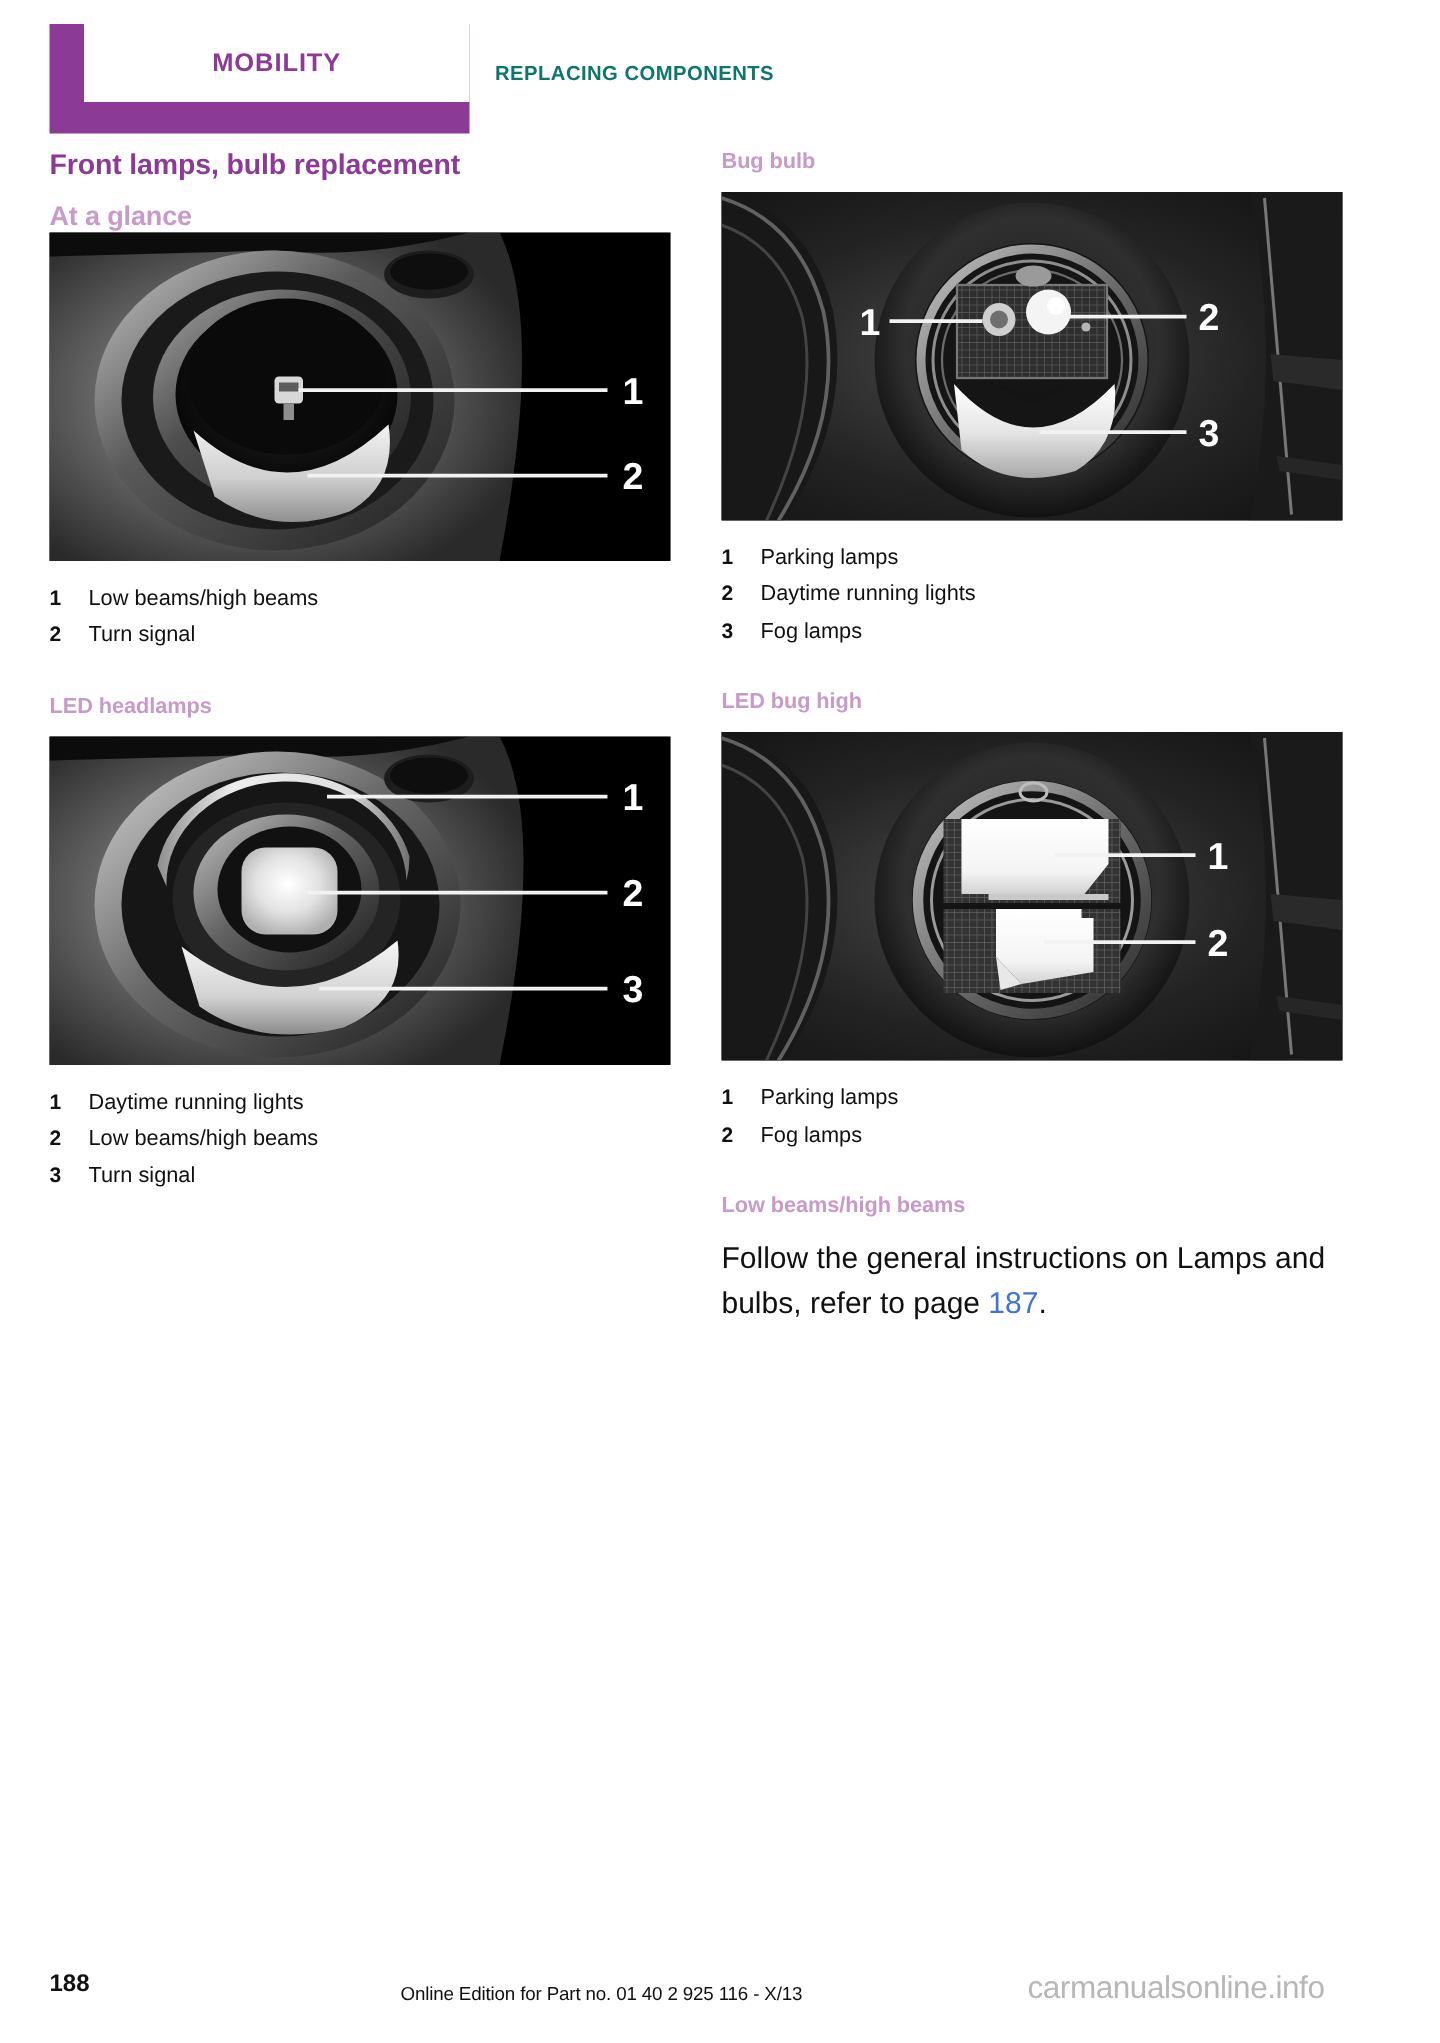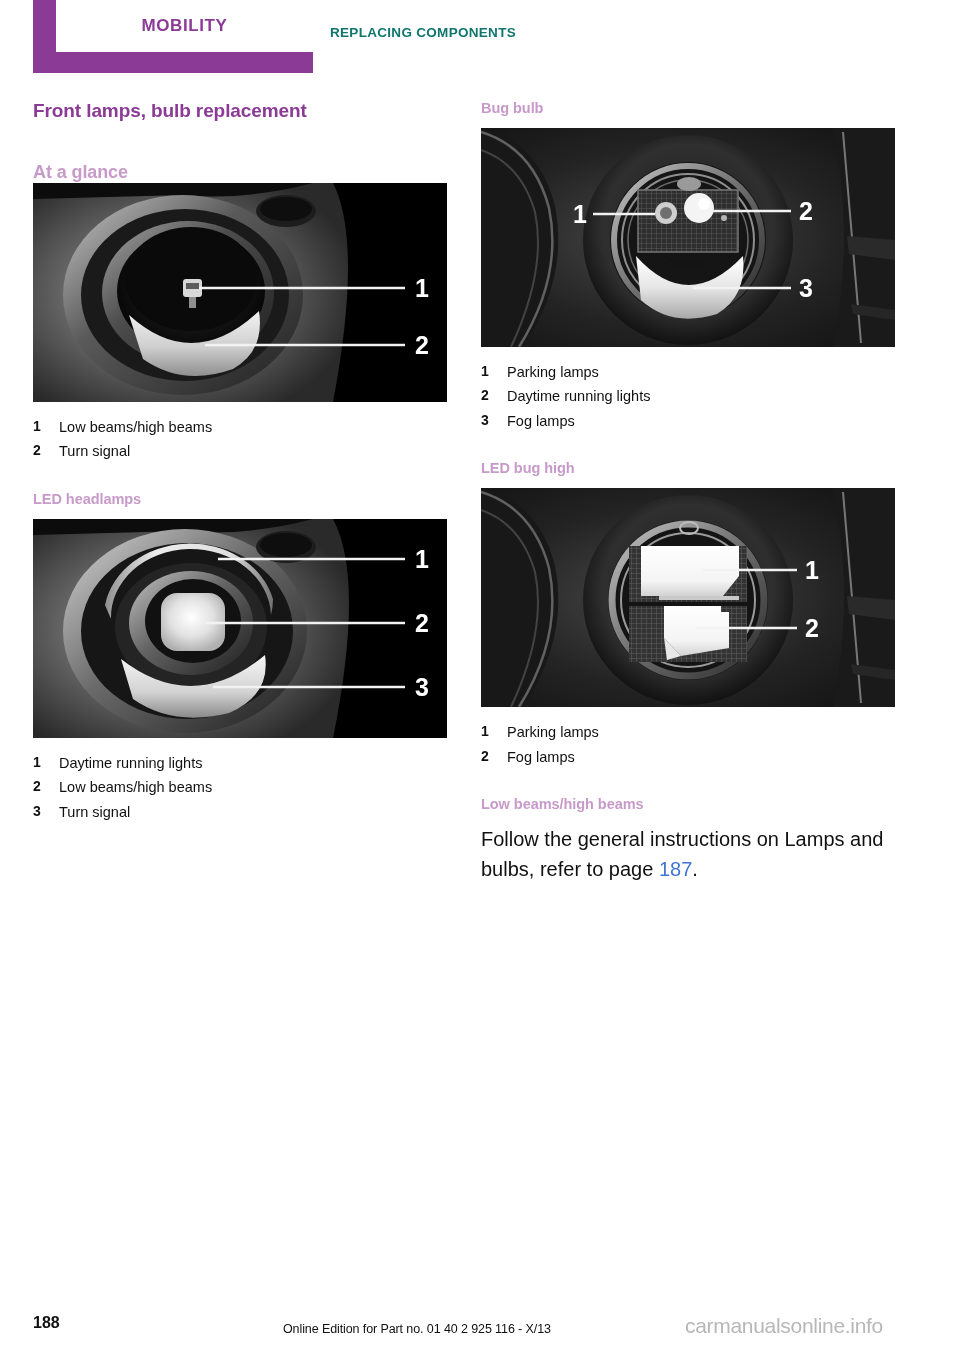--- a/index.html
+++ b/index.html
@@ -6,21 +6,21 @@
   html,body { width:960px; height:1362px; }
   body {
     background:#ffffff;
     font-family:"Liberation Sans", sans-serif;
     color:#1a1a1a;
     position:relative;
     overflow:hidden;
   }
 
   
-  .header { position:absolute; left:0; top:0; width:780px; height:100px;text-decoration:underline; }
+  .header { position:absolute; left:0; top:16px; width:780px; height:100px;text-decoration:underline; }
   .tab-block {
     position:absolute; left:33px; top:0;
     width:280px; height:73px;
     background:#8b3a96;
   }
   .tab-inner {
     position:absolute; left:23px; top:0;
     width:257px; height:52px;
     background:#ffffff;
     display:flex; align-items:center; justify-content:center;
@@ -40,21 +40,21 @@
   
   .page { position:absolute; left:0; top:100px; width:960px; }
   .col { position:absolute; top:0; width:414px; }
   .col-left  { left:33px; }
   .col-right { left:481px; }
 
   h1.title {
     color:#8b3a96;
     font-size:19px;
     font-weight:bold;
-    margin-bottom:40px;
+    margin-bottom:12px;
     letter-spacing:-.1px;
   }
   h2.sub {
     color:#c79ac9;
     font-size:18px;
     font-weight:bold;
     letter-spacing:-.1px;
   }
   h3.sub3 {
     color:#c79ac9;
@@ -85,21 +85,21 @@
   .pageref { color:#3f74d6; }
 
   
   .footer { position:absolute; left:0; top:1300px; width:796px; height:62px; }
   .folio {
     position:absolute; left:33px; top:14px;
     font-size:16px; font-weight:bold; color:#111;
   }
   .edition {
     position:absolute; left:267px; top:22px;
-    font-size:12.5px; color:#111; letter-spacing:-.1px;margin-left:16px;
+    font-size:12.5px; color:#111; letter-spacing:-.1px;
   }
   .watermark {
     position:absolute; left:685px; top:14px;
     font-size:21px; color:#b7b7b7; letter-spacing:-.3px;
   }
 </style>
 </head>
 <body>
 
 <div class="header">

